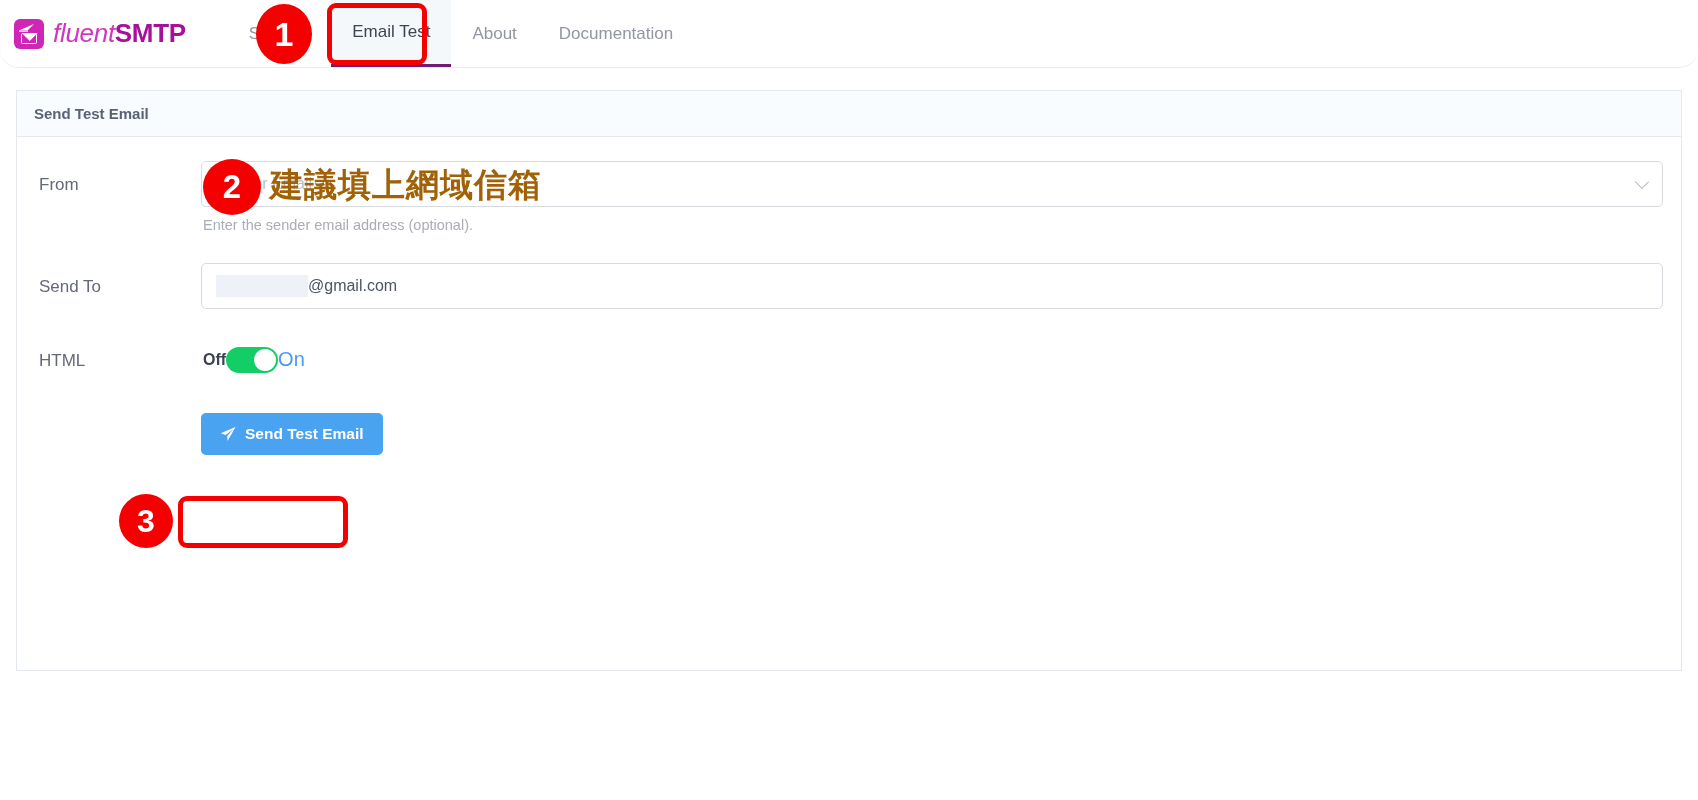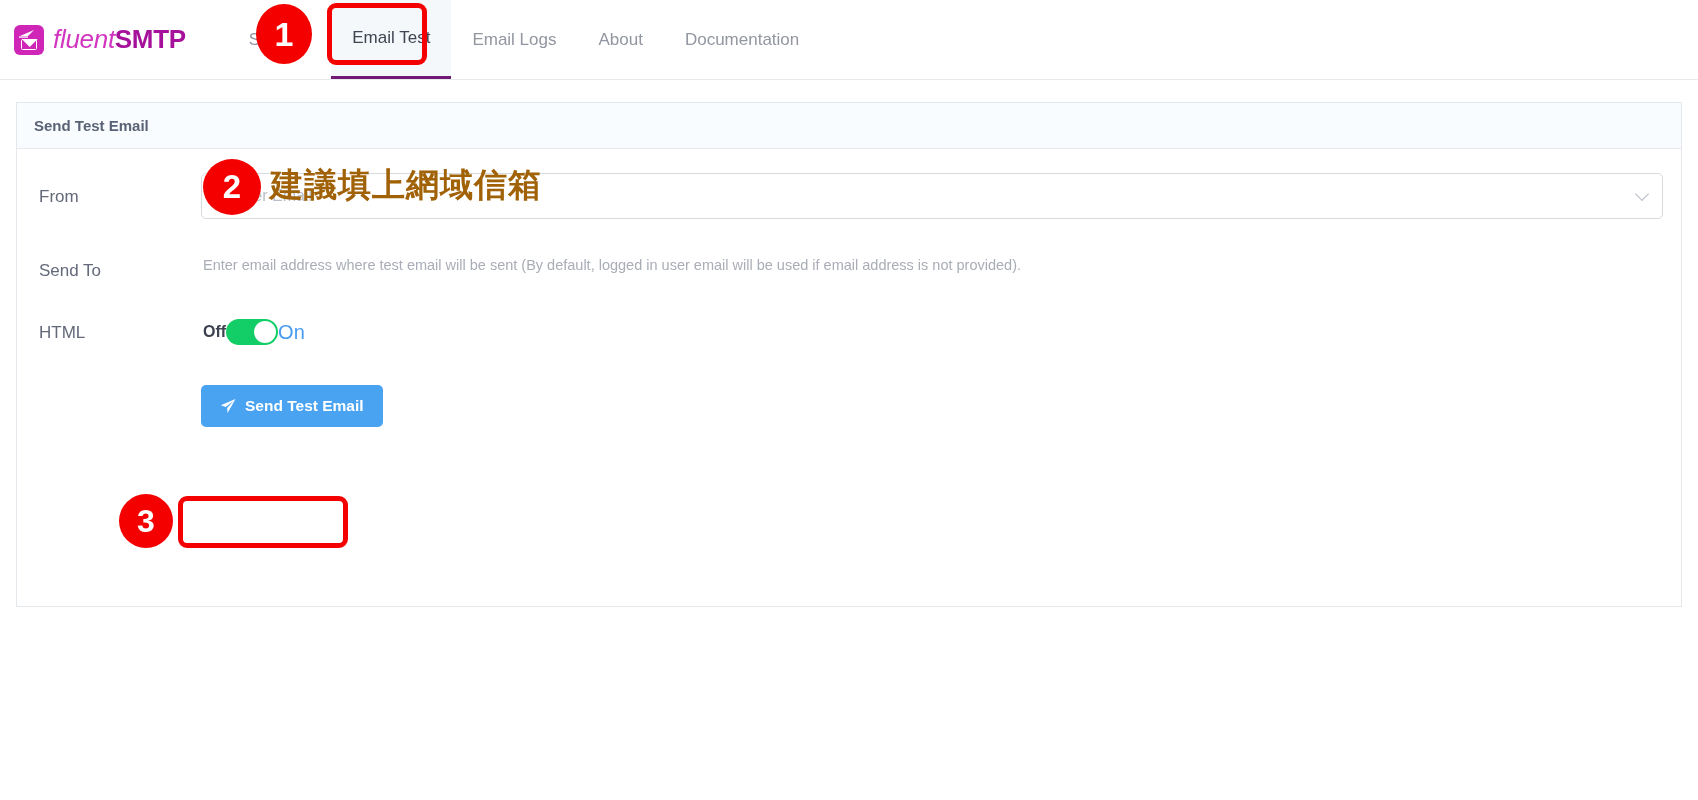--- a/index.html
+++ b/index.html
@@ -7,26 +7,27 @@
     margin: 0; padding: 0;
     width: 1698px; height: 800px;
     background: #ffffff;
     font-family: "Liberation Sans", sans-serif;
     overflow: hidden;
   }
 
   
   .topbar {
     position: relative;
-    height: 80px;
+    height: 68px;
     background: #ffffff;
     border-bottom: 1px solid #e8eaed;
     display: flex;
     align-items: center;
     padding-left: 14px;
+    border-radius: 19px;
   }
   .brand {
     display: flex;
     align-items: center;
     gap: 9px;
     margin-right: 42px;
   }
   .brand-icon {
     width: 30px; height: 30px;
     border-radius: 6px;
@@ -96,21 +97,21 @@
     color: #3e4450;
     background: #f4f8fb;
     border-bottom: 3px solid #701a75;
   }
 
   
   .card {
     margin: 22px 16px 0 16px;
     border: 1px solid #e4e7ec;
     background: #ffffff;
-    height: 505px;
+    height: 581px;
   }
   .card-head {
     height: 46px;
     background: #f9fcfe;
     border-bottom: 1px solid #e8eaef;
     display: flex;
     align-items: center;
     padding-left: 17px;
     font-size: 15px;
     font-weight: bold;
@@ -271,47 +272,50 @@
       <span class="env"></span>
     </span>
     <span class="brand-text">
       <span class="f1">fluent</span><span class="f2">SMTP</span>
     </span>
   </div>
 
   <div class="navtabs">
     <div class="navtab">Settings</div>
     <div class="navtab active">Email Test</div>
-    <div class="navtab">Email Logs</div>
     <div class="navtab">About</div>
     <div class="navtab">Documentation</div>
   </div>
 </div>
 
 <div class="card">
   <div class="card-head">Send Test Email</div>
 
   <div class="card-body">
 
     <div class="row">
       <div class="row-label">From</div>
       <div class="row-field">
         <div class="inputbox">
           <span class="ph">Sender Email</span>
           <span class="chev"></span>
         </div>
+        <div class="helptext">Enter the sender email address (optional).</div>
       </div>
     </div>
 
     <div class="gap-lg"></div>
 
     <div class="row">
       <div class="row-label">Send To</div>
       <div class="row-field">
-        <div class="helptext">Enter email address where test email will be sent (By default, logged in user email will be used if email address is not provided).</div>
+        <div class="inputbox">
+          <span class="redact"></span>
+            <span>@gmail.com</span>
+        </div>
       </div>
     </div>
 
     <div class="gap-lg"></div>
 
     <div class="row">
       <div class="row-label">HTML</div>
       <div class="row-field">
         <div class="toggle-wrap">
           <span class="toggle-off-label">Off</span>

